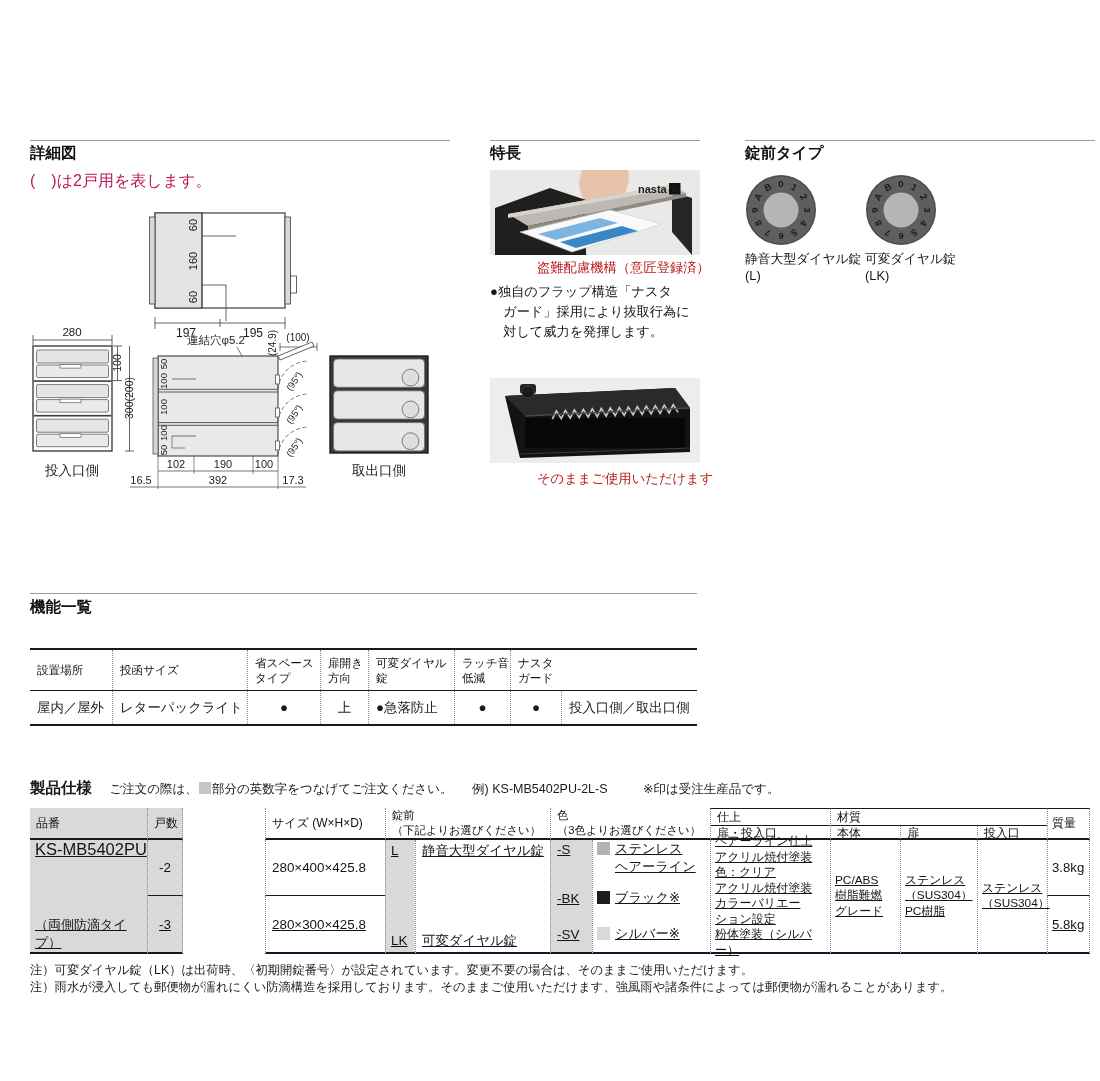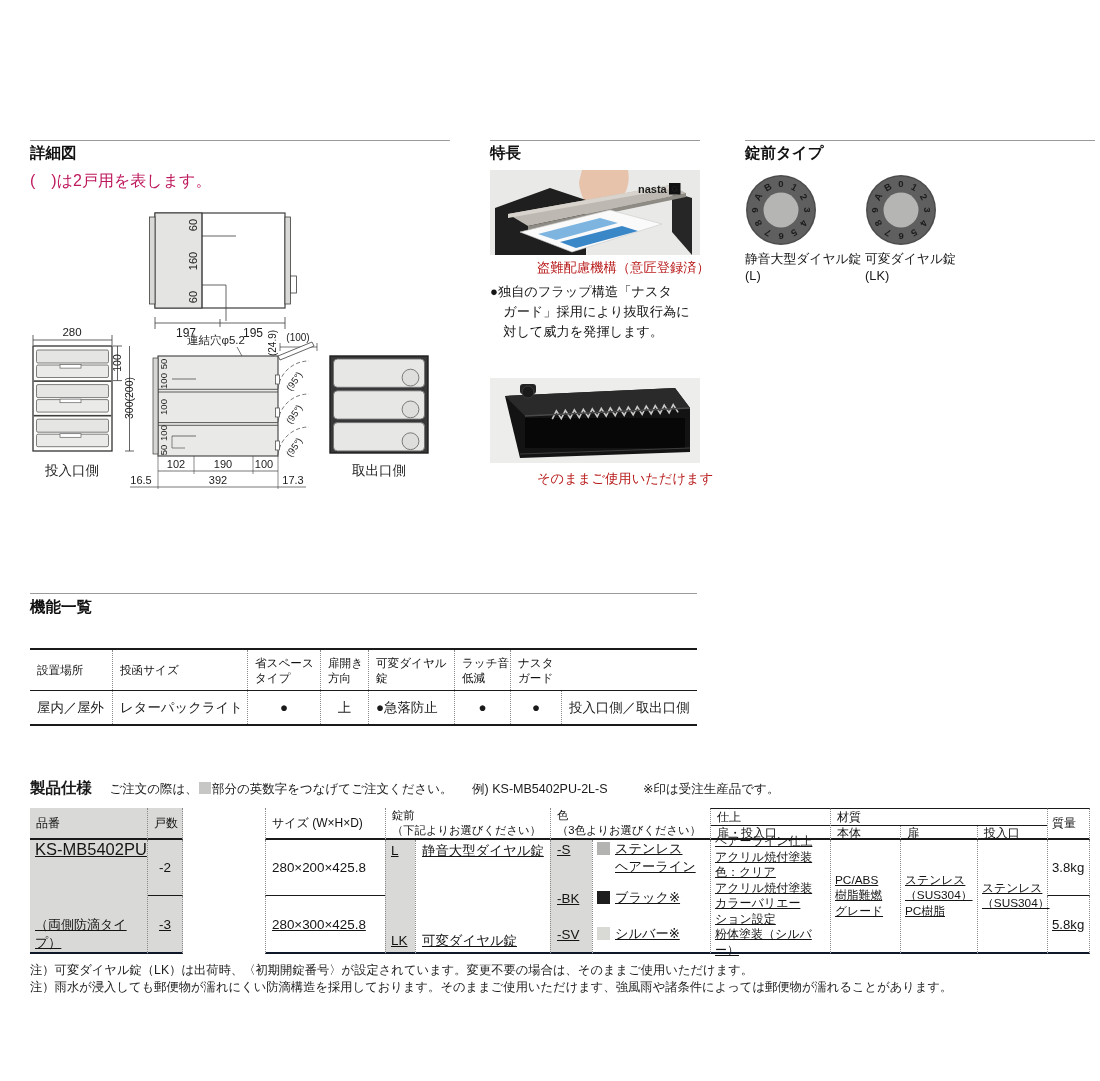--- a/index.html
+++ b/index.html
@@ -304,21 +304,21 @@
 </div>
 <div class="cell hd bl-dot br-dot bt-strong bb-head" style="left:1047px;top:808px;width:43px;height:32px;padding-left:4px">質量</div>
 
 <div class="cell gray col br-dot bb-end" style="left:30px;top:840px;width:118px;height:114px;padding-left:5px">
   <div style="font-size:16.5px">KS-MB5402PU</div>
   <div style="font-size:13px">（両側防滴タイプ）</div>
 </div>
 <div class="cell gray br-dot bb-mid" style="left:148px;top:840px;width:35px;height:56px;justify-content:center;font-size:13.5px">-2</div>
 <div class="cell gray br-dot bb-end" style="left:148px;top:896px;width:35px;height:58px;justify-content:center;font-size:13.5px">-3</div>
 
-<div class="cell bl-dot bb-mid" style="left:265px;top:840px;width:120px;height:56px;padding-left:6px;font-size:13.4px">280×200×425.8</div>
+<div class="cell bl-dot bb-mid" style="left:265px;top:840px;width:120px;height:56px;padding-left:6px;font-size:13.4px">280×400×425.8</div>
 <div class="cell bl-dot bb-end" style="left:265px;top:896px;width:120px;height:58px;padding-left:6px;font-size:13.4px">280×300×425.8</div>
 
 <div class="cell gray col bl-dot bb-end" style="left:385px;top:840px;width:30px;height:114px;padding-left:5px">
   <div style="height:22px;line-height:22px;font-size:13.5px">L</div>
   <div style="height:22px;line-height:22px;font-size:13.5px">LK</div>
 </div>
 <div class="cell col bl-dot bb-end" style="left:415px;top:840px;width:135px;height:114px;padding-left:6px">
   <div style="height:22px;line-height:22px;font-size:13.4px">静音大型ダイヤル錠</div>
   <div style="height:22px;line-height:22px;font-size:13.4px">可変ダイヤル錠</div>
 </div>

